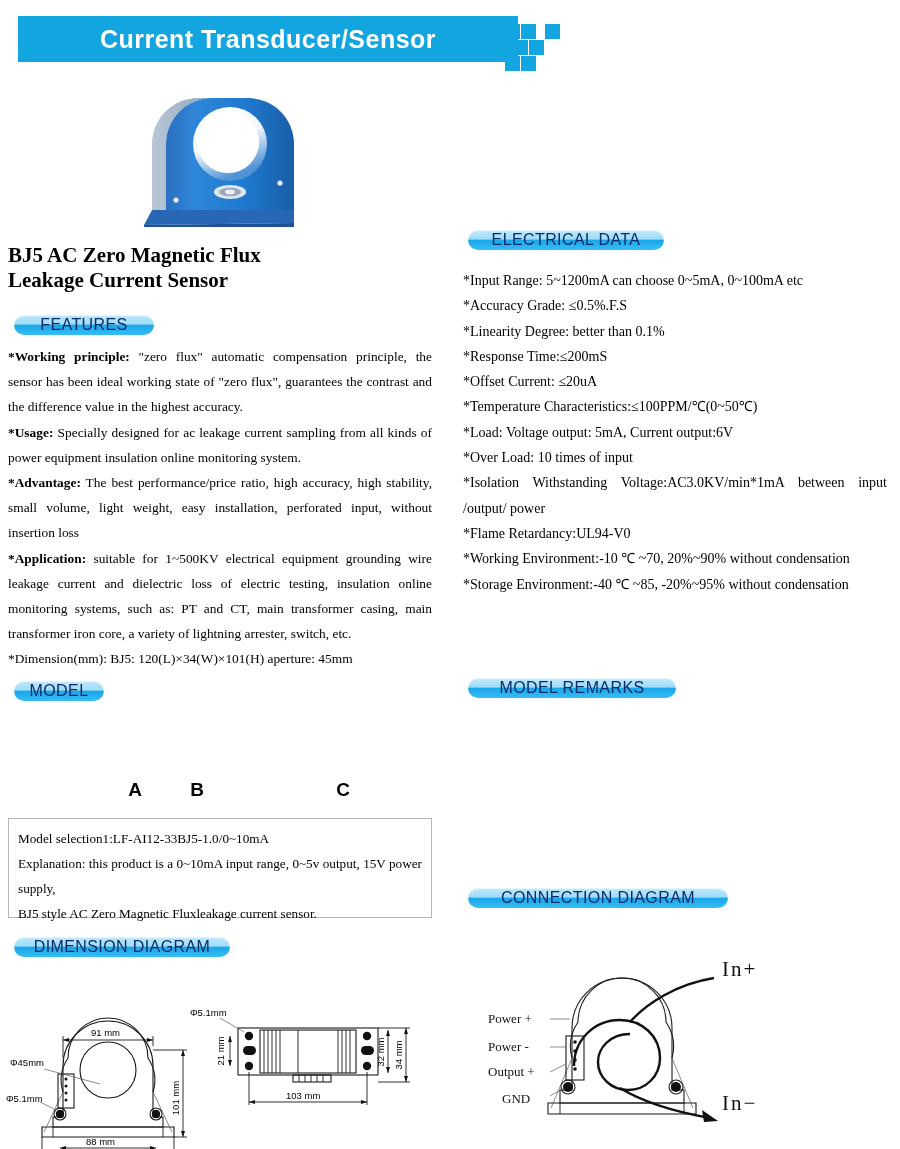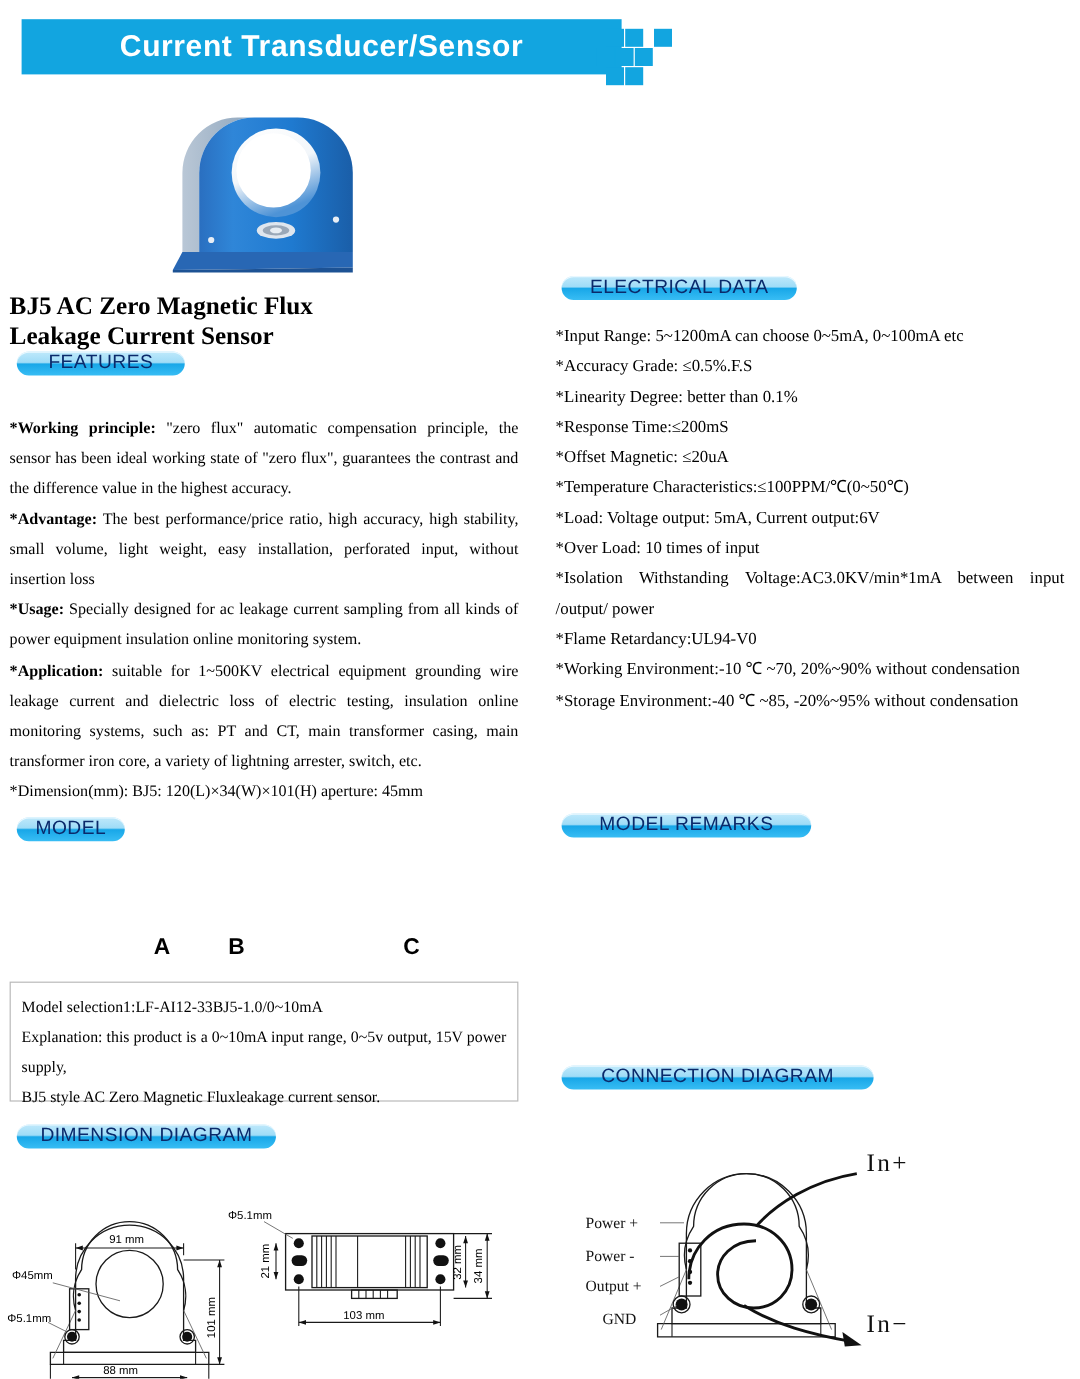--- a/index.html
+++ b/index.html
@@ -149,46 +149,46 @@
       <ellipse cx="110" cy="110" rx="11" ry="4.2" fill="#9aa8b8"></ellipse>
       <ellipse cx="110" cy="110" rx="5" ry="2.4" fill="#e7edf3"></ellipse>
     </svg>
   </div>
 
   <div class="ptitle" style="left:8px; top:243px; width:420px;">
     <div>BJ5 AC Zero Magnetic Flux</div>
     <div>Leakage Current Sensor</div>
   </div>
 
-  <div class="badge" style="left:14px; top:293px; width:140px;">FEATURES</div>
+  <div class="badge" style="left:14px; top:315px; width:140px;">FEATURES</div>
 
   <div class="body-col" style="left:8px; top:344px; width:424px;">
     <p class="para">
       <b>*Working principle:</b><span> "zero flux" automatic compensation principle, the sensor has been ideal working state of "zero flux", guarantees the contrast and the difference value in the highest accuracy.</span>
     </p>
     <p class="para">
-      <b>*Advantage:</b><span> The best performance/price ratio, high accuracy, high stability, small volume, light weight, easy installation, perforated input, without insertion loss</span>
+      <b>*Usage:</b><span> Specially designed for ac leakage current sampling from all kinds of power equipment insulation online monitoring system.</span>
     </p>
     <p class="para">
-      <b>*Usage:</b><span> Specially designed for ac leakage current sampling from all kinds of power equipment insulation online monitoring system.</span>
+      <b>*Advantage:</b><span> The best performance/price ratio, high accuracy, high stability, small volume, light weight, easy installation, perforated input, without insertion loss</span>
     </p>
     <p class="para">
       <b>*Application:</b><span> suitable for 1~500KV electrical equipment grounding wire leakage current and dielectric loss of electric testing, insulation online monitoring systems, such as: PT and CT, main transformer casing, main transformer iron core, a variety of lightning arrester, switch, etc.</span>
     </p>
     <p class="para nojust">*Dimension(mm): BJ5: 120(L)×34(W)×101(H)   aperture: 45mm</p>
   </div>
 
   <div class="badge" style="left:468px; top:230px; width:196px;">ELECTRICAL DATA</div>
 
   <div class="spec" style="left:463px; top:268px; width:424px;">
     <p class="plain">*Input Range:  5~1200mA can choose 0~5mA, 0~100mA etc</p>
     <p class="plain">*Accuracy Grade:  ≤0.5%.F.S</p>
     <p class="plain">*Linearity Degree:  better than 0.1%</p>
     <p class="plain">*Response Time:≤200mS</p>
-    <p class="plain">*Offset Magnetic: ≤20uA</p>
+    <p class="plain">*Offset Current: ≤20uA</p>
     <p class="plain">*Temperature Characteristics:≤100PPM/℃(0~50℃)</p>
     <p class="plain">*Load: Voltage output: 5mA, Current output:6V</p>
     <p class="plain">*Over Load: 10 times of input</p>
     <p>*Isolation Withstanding Voltage:AC3.0KV/min*1mA between input /output/ power</p>
     <p class="plain">*Flame Retardancy:UL94-V0</p>
     <p>*Working  Environment:-10 ℃ ~70,  20%~90%  without condensation</p>
     <p>*Storage  Environment:-40 ℃ ~85,  -20%~95%  without condensation</p>
   </div>
 
   <div class="badge" style="left:14px; top:681px; width:90px;">MODEL</div>

